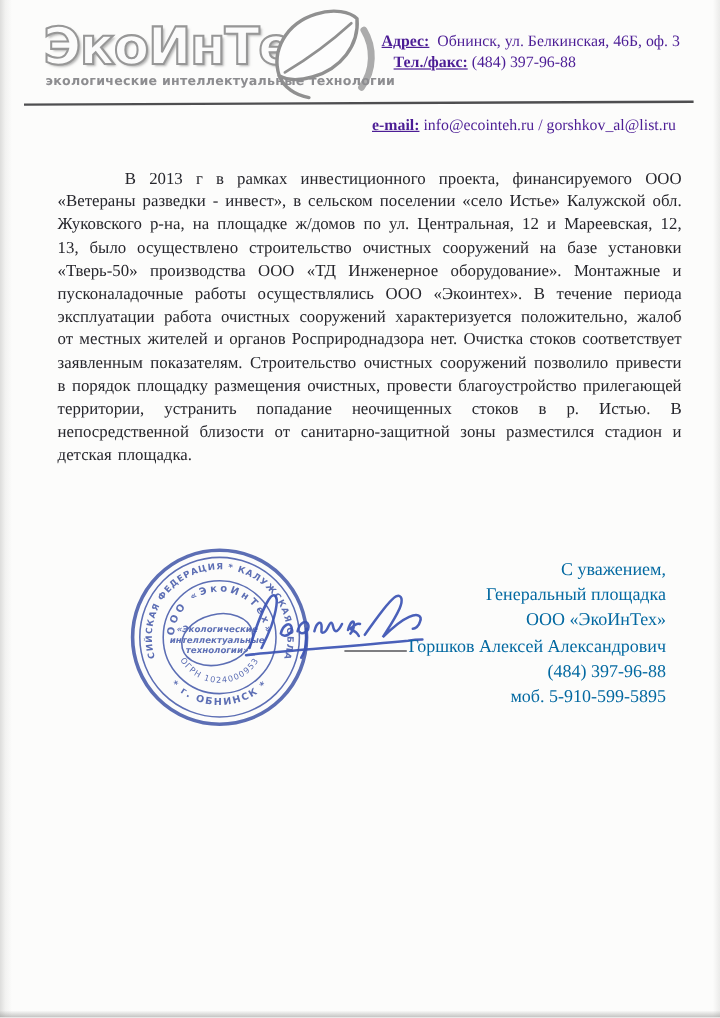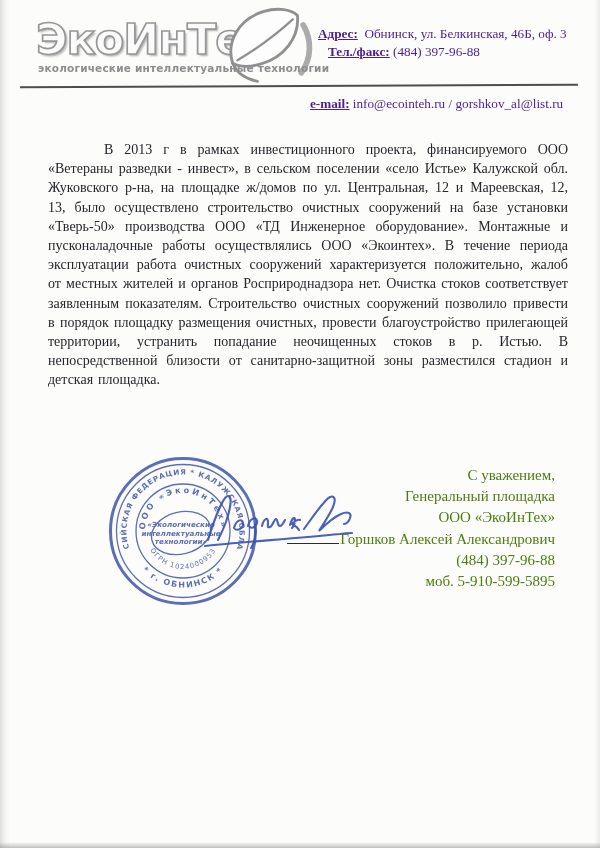--- a/index.html
+++ b/index.html
@@ -58,21 +58,21 @@
 
   
   .stamp { position:absolute; left:107px; top:455px; width:152px; height:152px; opacity:.85; }
   .stamp text { fill:#4156a8; stroke:none; font-family:"DejaVu Sans","Liberation Sans",sans-serif; }
   .stamp .ring { fill:none; stroke:#4156a8; }
   .autograph { position:absolute; left:200px; top:484px; width:185px; height:70px; opacity:.92; }
   .autograph path { fill:none; stroke:#3b53b4; stroke-width:2.1; stroke-linecap:round; }
 
   .sign-block {
     position:absolute; right:45px; top:465px; text-align:right;
-    font-size:15px; line-height:21.2px; color:#4d7c0f; white-space:nowrap;
+    font-size:15px; line-height:21.2px; color:#0369a1; white-space:nowrap;
   }
   .sig-line {
     display:inline-block; width:52px; height:2px;
     border-bottom:1.6px solid #2c2c30; margin-right:1px;
   }
 </style>
 </head>
 <body>
 
 <div class="page">

